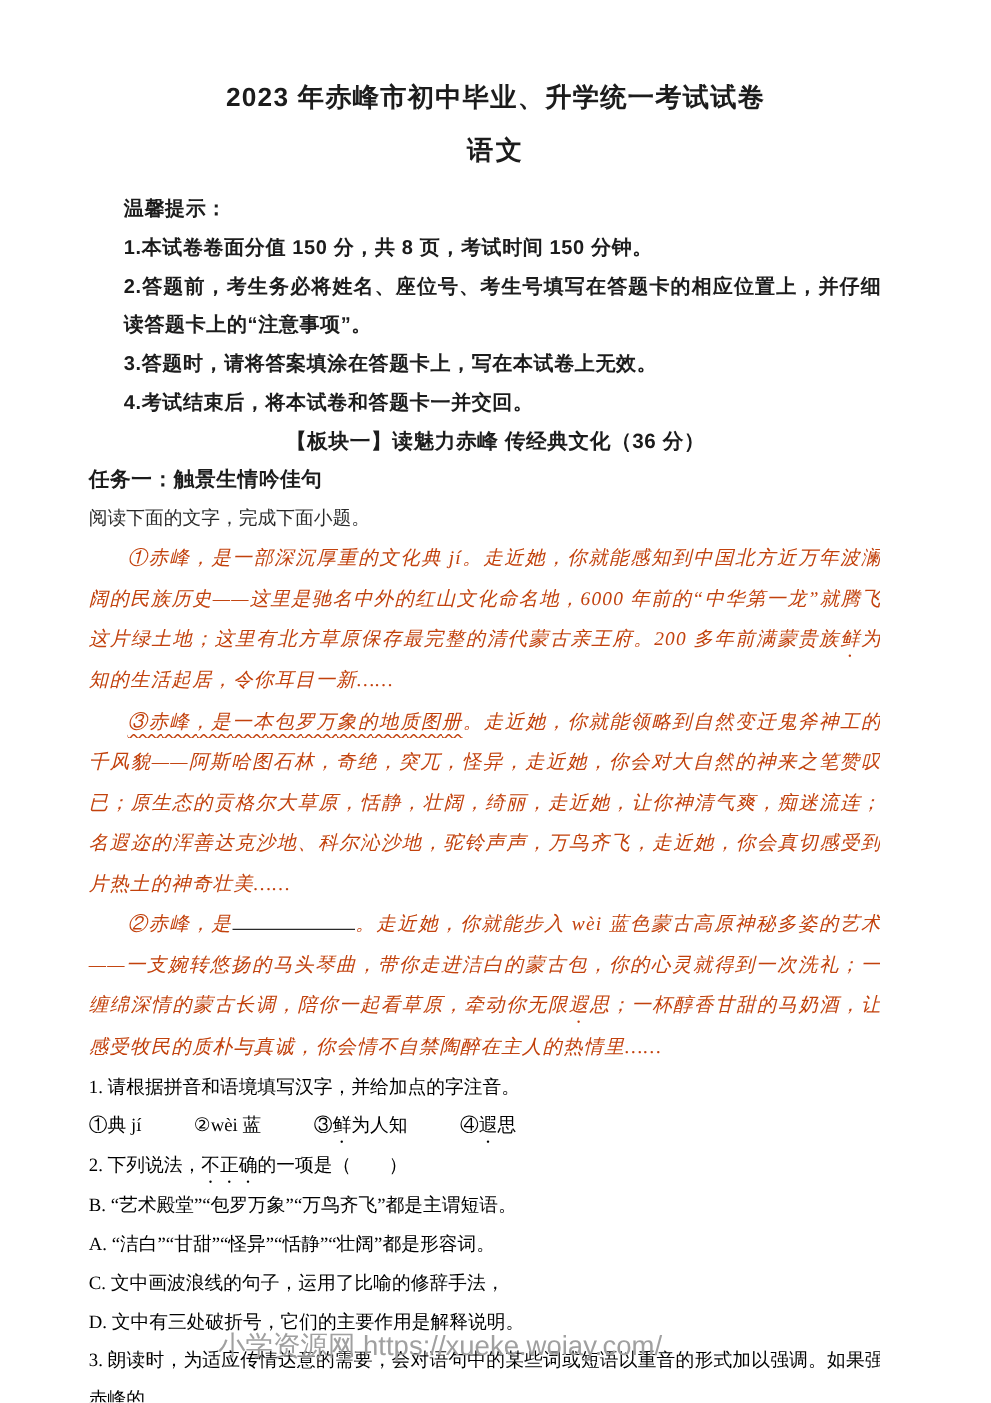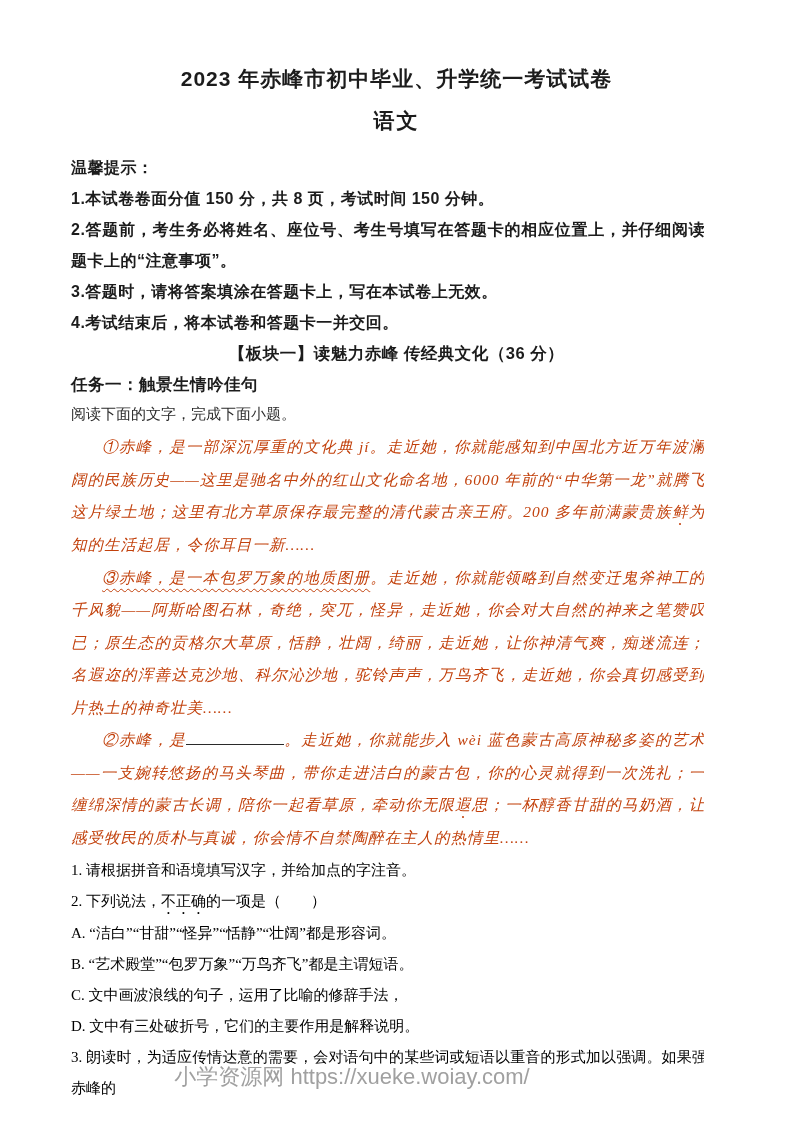--- a/index.html
+++ b/index.html
@@ -25,21 +25,21 @@
     margin: 0; padding-top: 64px;
     font-size: 21px; line-height: 30px;
     letter-spacing: 1px;
   }
   .doc-subject {
     margin: 12px 0 0 0;
     font-size: 21px; line-height: 30px;
     letter-spacing: 2px;
   }
 
-  .notice { margin-top: 16px; }
+  .notice { margin-top: 16px; margin-left: 28px; }
   .notice p {
     margin: 0;
     font-size: 16px; line-height: 31px;
     text-align: justify;
     letter-spacing: 0.5px;
   }
 
   .section-heading {
     margin: 0;
     font-size: 16.5px; line-height: 31px;
@@ -136,25 +136,28 @@
     <p class="intro-line">阅读下面的文字，完成下面小题。</p>
 
     <p class="passage"><span>①赤峰，是一部深沉厚重的文化典 jí。走近她，你就能感知到中国北方近万年波澜壮阔的民族历史——这里是驰名中外的红山文化命名地，6000 年前的“中华第一龙”就腾飞于这片绿土地；这里有北方草原保存最完整的清代蒙古亲王府。200 多年前满蒙贵族</span><span class="dot">鲜</span><span>为人知的生活起居，令你耳目一新……</span></p>
 
     <p class="passage"><span class="wavy">③赤峰，是一本包罗万象的地质图册</span><span>。走近她，你就能领略到自然变迁鬼斧神工的万千风貌——阿斯哈图石林，奇绝，突兀，怪异，走近她，你会对大自然的神来之笔赞叹不已；原生态的贡格尔大草原，恬静，壮阔，绮丽，走近她，让你神清气爽，痴迷流连；闻名遐迩的浑善达克沙地、科尔沁沙地，驼铃声声，万鸟齐飞，走近她，你会真切感受到这片热土的神奇壮美……</span></p>
 
     <p class="passage"><span>②赤峰，是</span><span class="blank"></span><span>。走近她，你就能步入 wèi 蓝色蒙古高原神秘多姿的艺术殿——一支婉转悠扬的马头琴曲，带你走进洁白的蒙古包，你的心灵就得到一次洗礼；一首缠绵深情的蒙古长调，陪你一起看草原，牵动你无限</span><span class="dot">遐</span><span>思；一杯醇香甘甜的马奶酒，让你感受牧民的质朴与真诚，你会情不自禁陶醉在主人的热情里……</span></p>
 
     <p class="q">1. 请根据拼音和语境填写汉字，并给加点的字注音。</p>
 
+    <p class="q q1-items">
+      <span class="item"><span>①典 jí</span><span class="dot"></span><span></span></span><span class="item"><span>②wèi 蓝</span><span class="dot"></span><span></span></span><span class="item"><span>③</span><span class="dot">鲜</span><span>为人知</span></span><span class="item"><span>④</span><span class="dot">遐</span><span>思</span></span>
+    </p>
 
     <p class="q"><span>2. 下列说法，</span><span class="dot">不正确</span><span>的一项是（　　）</span></p>
 
+    <p class="q">B. “艺术殿堂”“包罗万象”“万鸟齐飞”都是主谓短语。</p>
     <p class="q">A. “洁白”“甘甜”“怪异”“恬静”“壮阔”都是形容词。</p>
-    <p class="q">B. “艺术殿堂”“包罗万象”“万鸟齐飞”都是主谓短语。</p>
     <p class="q">C. 文中画波浪线的句子，运用了比喻的修辞手法，</p>
     <p class="q">D. 文中有三处破折号，它们的主要作用是解释说明。</p>
 
     <p class="q">3. 朗读时，为适应传情达意的需要，会对语句中的某些词或短语以重音的形式加以强调。如果强调赤峰的</p>
 
   </div>
 
   <div class="site-footer">
     <a href="#">小学资源网 https://xueke.woiay.com/</a>
   </div>

